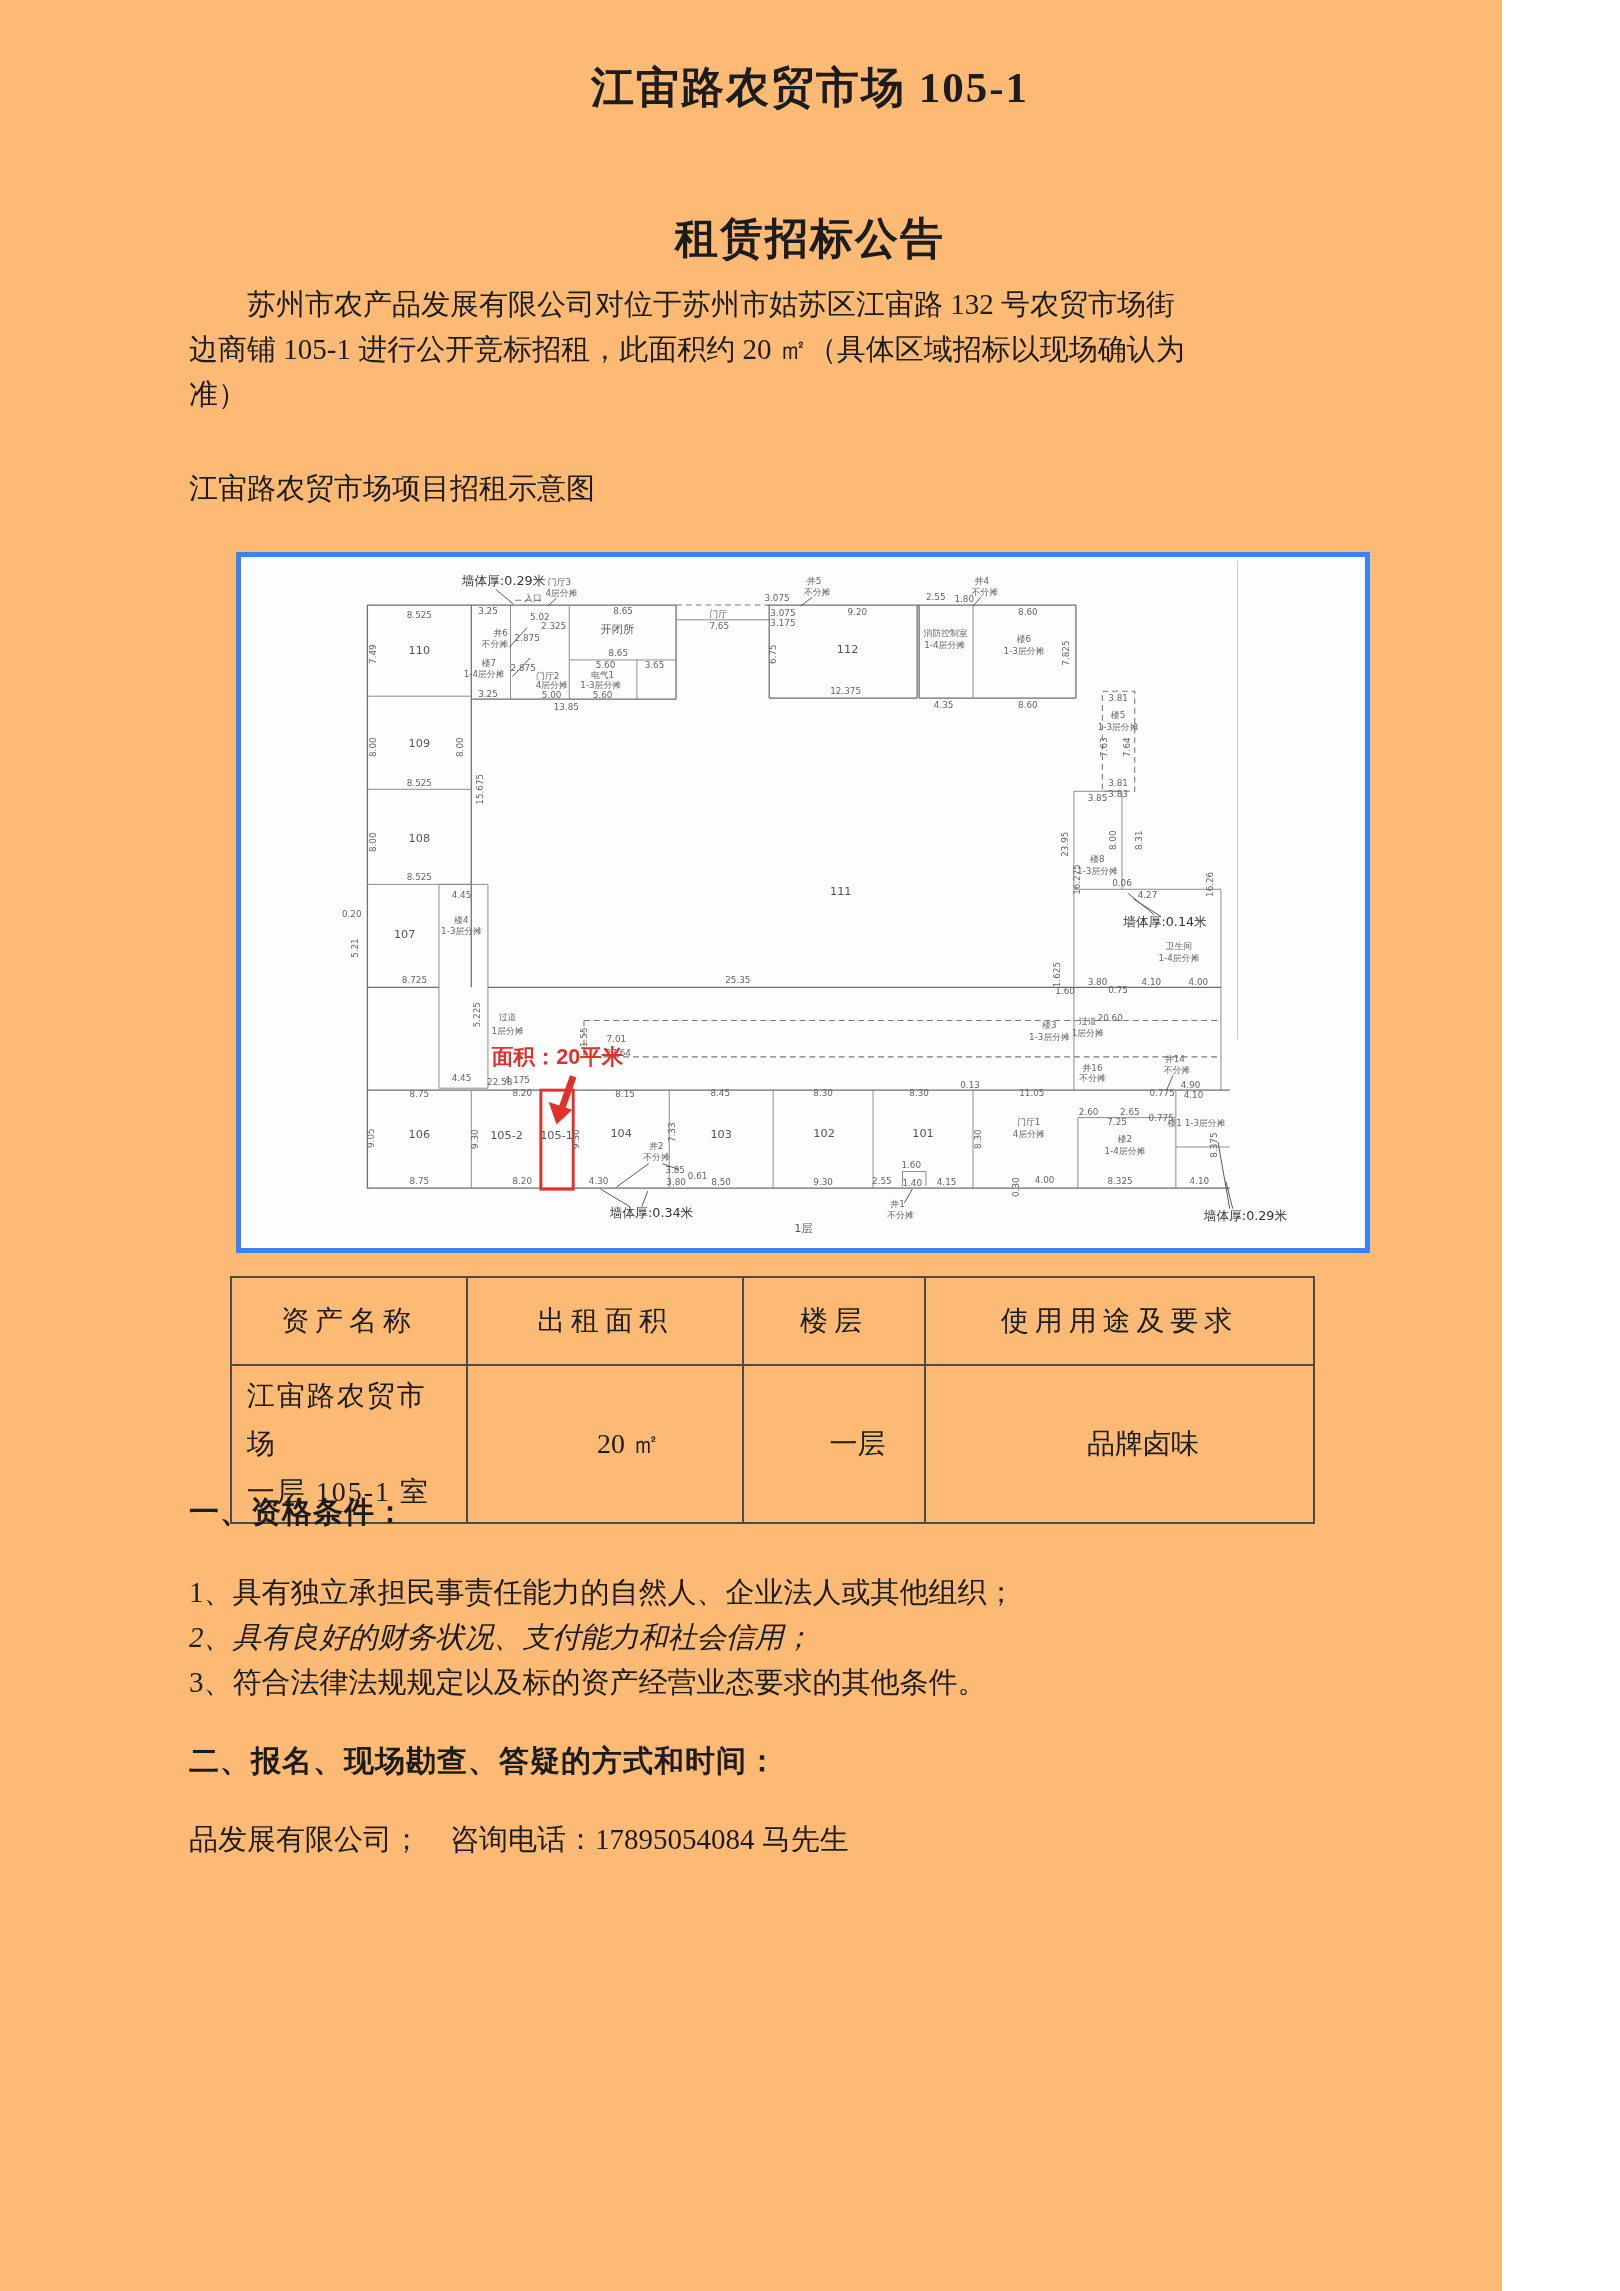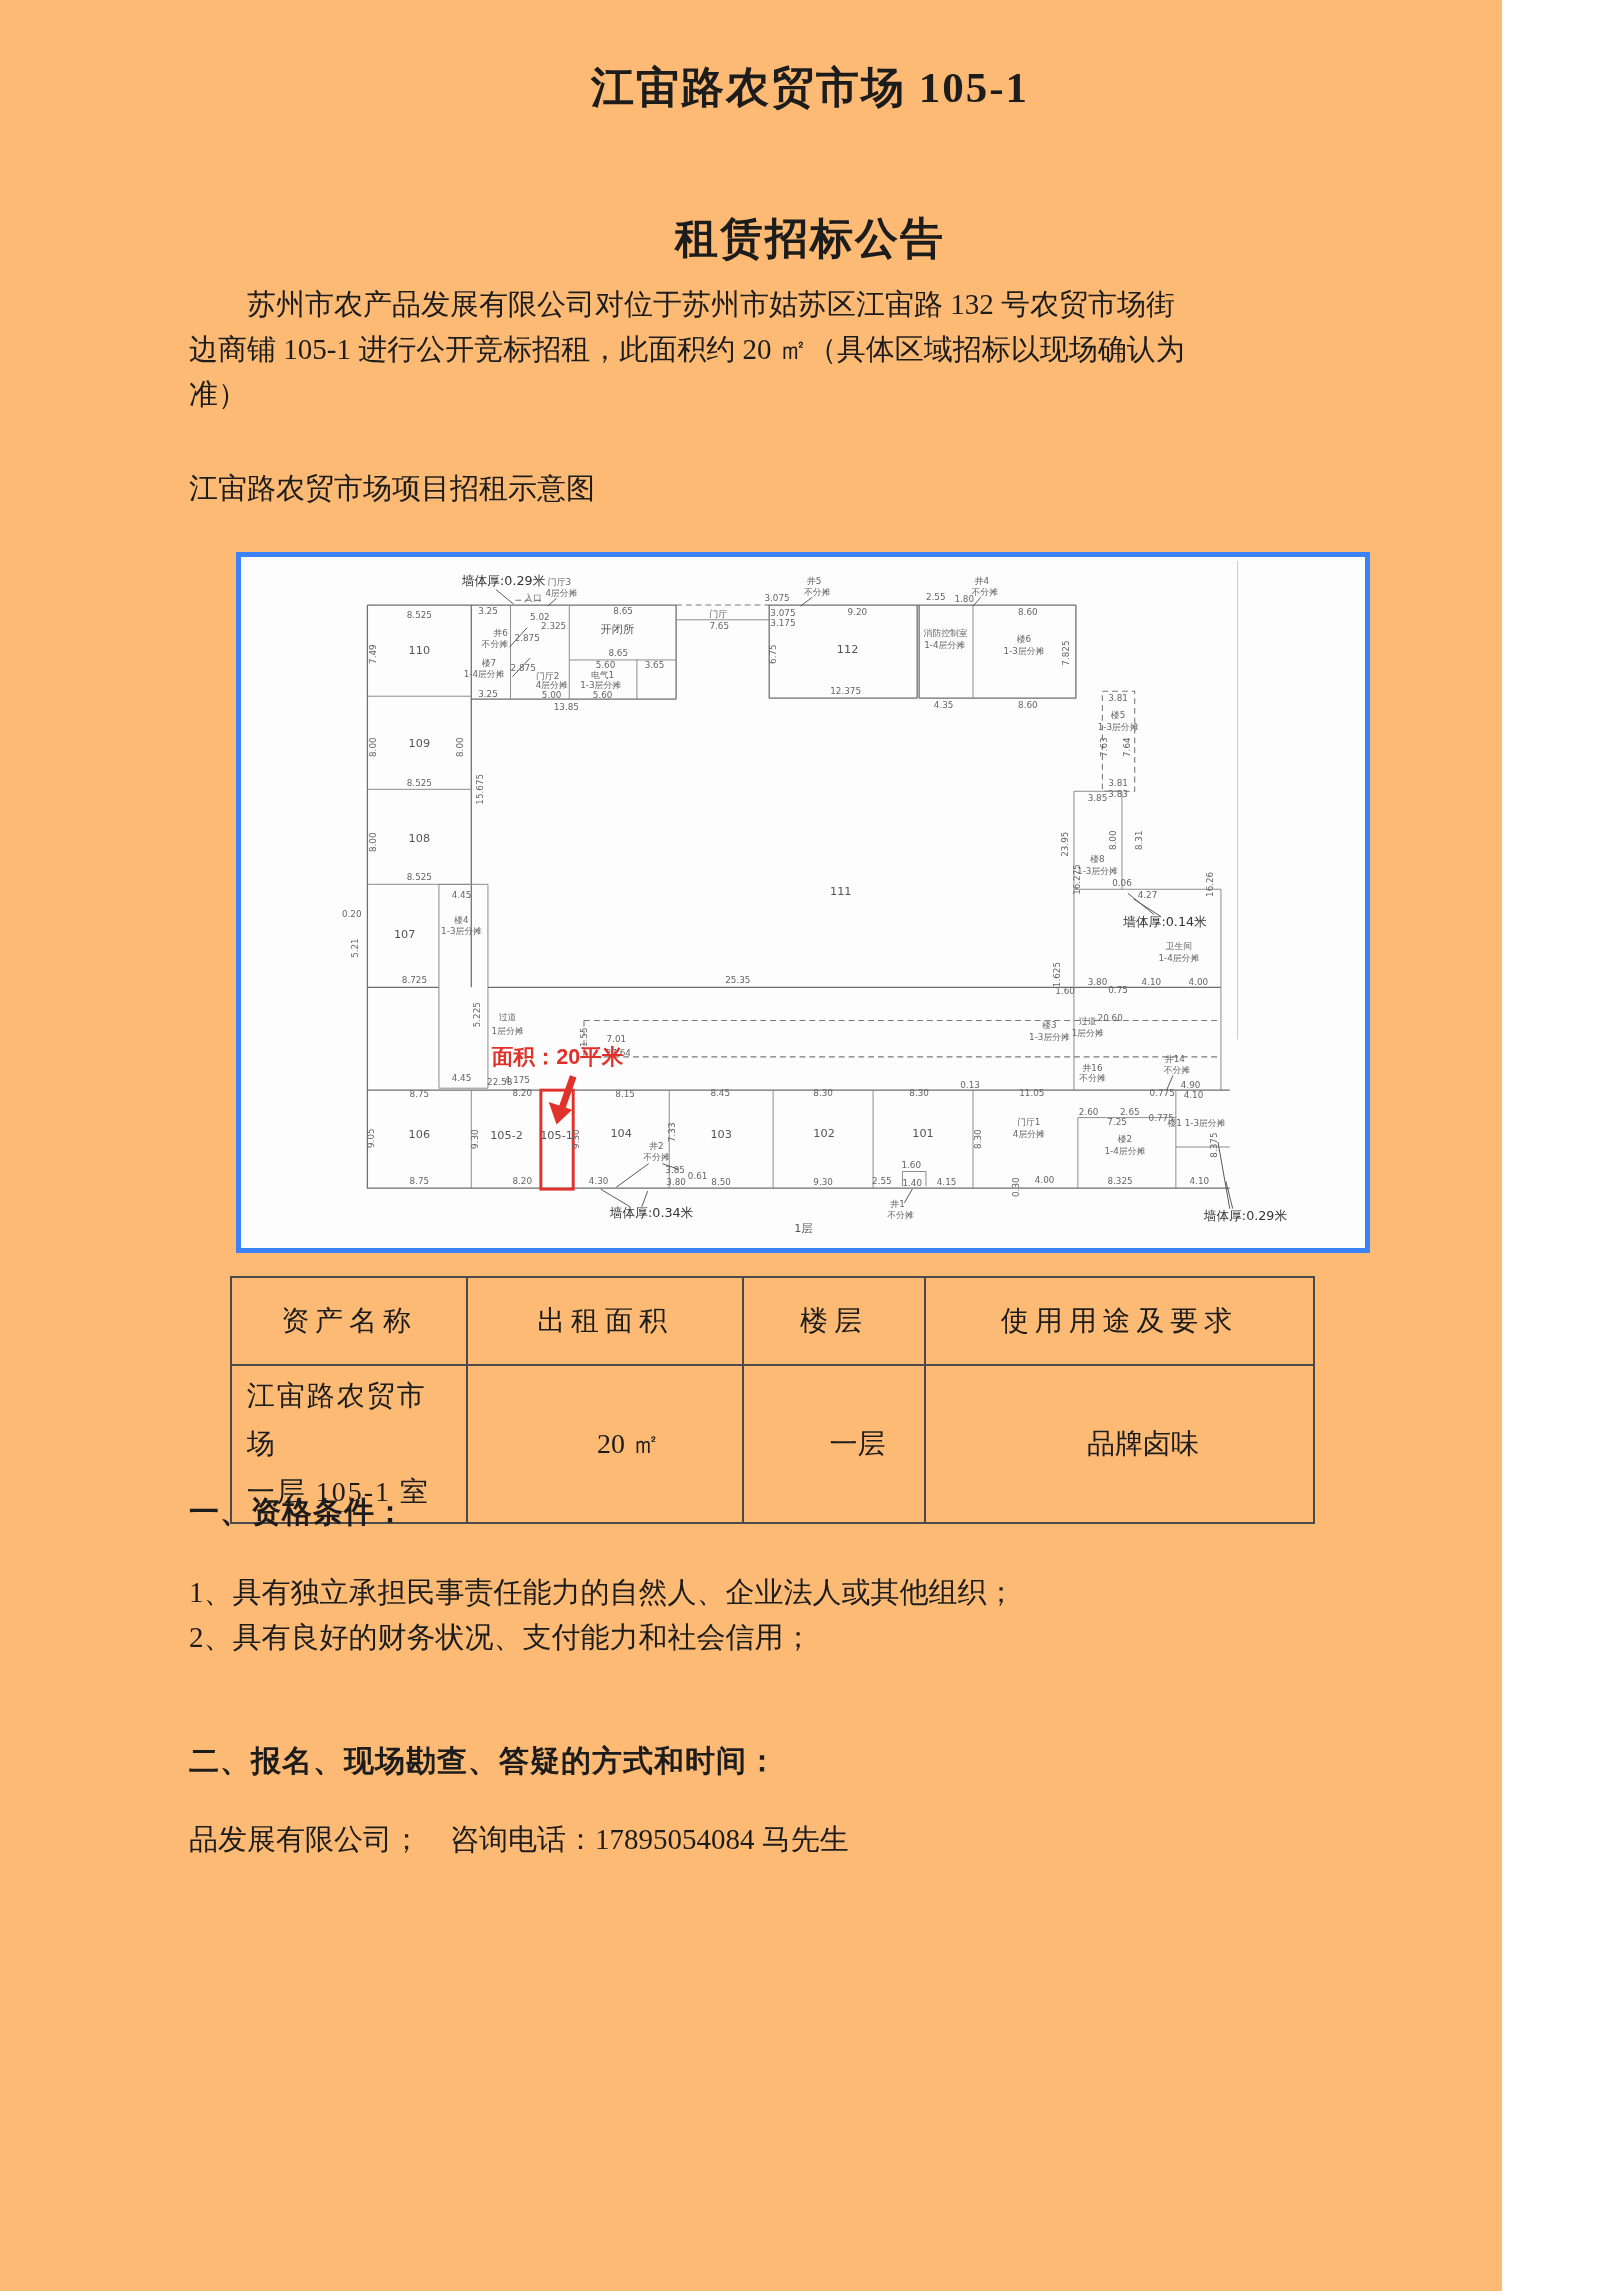--- a/index.html
+++ b/index.html
@@ -297,21 +297,22 @@
         <td class="bd">20 ㎡</td>
         <td class="bd">一层</td>
         <td class="bd">品牌卤味</td>
       </tr>
     </tbody>
   </table>
 
   <div class="abs sec-head" style="top:1492px;">一、资格条件：</div>
 
   <div class="abs item" style="top:1570px;">1、具有独立承担民事责任能力的自然人、企业法人或其他组织；</div>
-  <div class="abs item" style="top:1615px;">2、具有良好的财务状况、支付能力和社会信用；</div>
+  <div class="abs item" style="top:1615px;font-style:italic;">2、具有良好的财务状况、支付能力和社会信用；</div>
+  <div class="abs item" style="top:1660px;">3、符合法律法规规定以及标的资产经营业态要求的其他条件。</div>
 
   <div class="abs sec-head" style="top:1741px;font-family:Liberation Mono, monospace;">二、报名、现场勘查、答疑的方式和时间：</div>
 
   <div class="abs p2" style="top:1817px;">
     <div>品发展有限公司；　咨询电话：17895054084 马先生</div>
   </div>
 
 </div>
 
 

